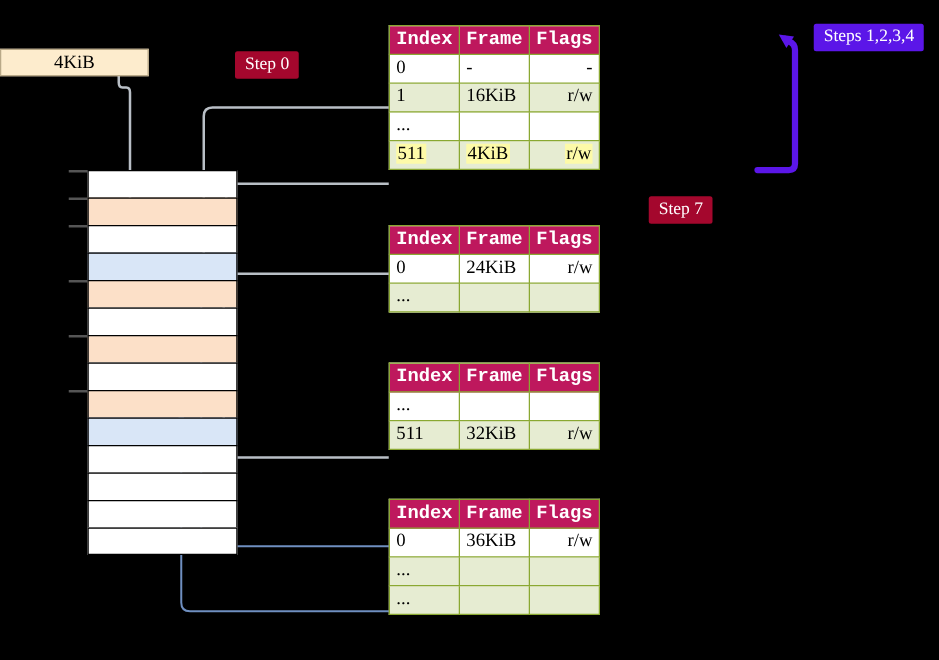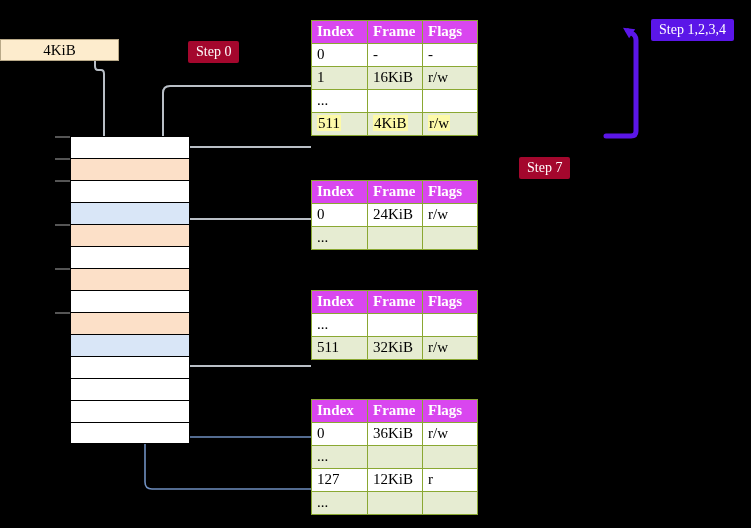--- a/index.html
+++ b/index.html
@@ -104,28 +104,29 @@
     border: 1px solid #8aa832;
     padding: 2px 5px 3px 5px;
     text-align: left;
     vertical-align: middle;
     height: 21px;
     box-sizing: border-box;
     color: #000000;
     font-weight: normal;
   }
   .ptable th {
-    background: #d946ef;
+    background: #be185d;
     color: #ffffff;
     font-weight: bold;
+    font-family: Liberation Mono, monospace;
   }
   .ptable tr.alt td { background: #e6ecd2; }
   .ptable .c-index { width: 56px; }
   .ptable .c-frame { width: 55px; }
-  .ptable .c-flags { width: 55px; }
+  .ptable .c-flags { width: 55px; text-align: right; }
   .hl { background: #fdfaa8; padding: 0 1px; }
 
   #table-pml4 { left: 311px; top: 20px; }
   #table-pdpt { left: 311px; top: 180px; }
   #table-pd   { left: 311px; top: 290px; }
   #table-pt   { left: 311px; top: 399px; }
 </style>
 </head>
 <body>
 
@@ -176,21 +177,21 @@
 
     <g>
       <path d="M311,489 L152,489 Q145,489 145,482 L145,333" stroke="#6f8fc0" stroke-width="1.6" fill="none" marker-end="url(#ah-blue)"></path>
     </g>
   </svg>
 
   <div class="size-box">4KiB</div>
 
   <div class="badge badge-red" id="badge-step0">Step 0</div>
   <div class="badge badge-red" id="badge-step4">Step 7</div>
-  <div class="badge badge-blue" id="badge-steps1234">Step 1,2,3,4</div>
+  <div class="badge badge-blue" id="badge-steps1234">Steps 1,2,3,4</div>
 
   <div id="memmap">
       <div class="mm-row" style="top: 0px;"></div>
       <div class="mm-row peach" style="top: 22px;"></div>
       <div class="mm-row" style="top: 44px;"></div>
       <div class="mm-row blue" style="top: 66px;"></div>
       <div class="mm-row peach" style="top: 88px;"></div>
       <div class="mm-row" style="top: 110px;"></div>
       <div class="mm-row peach" style="top: 132px;"></div>
       <div class="mm-row" style="top: 154px;"></div>
@@ -287,25 +288,20 @@
         <tr>
           <td class="c-index">0</td>
           <td class="c-frame">36KiB</td>
           <td class="c-flags">r/w</td>
         </tr>
         <tr class="alt">
           <td class="c-index">...</td>
           <td class="c-frame"></td>
           <td class="c-flags"></td>
         </tr>
-        <tr>
-          <td class="c-index">127</td>
-          <td class="c-frame">12KiB</td>
-          <td class="c-flags">r</td>
-        </tr>
         <tr class="alt">
           <td class="c-index">...</td>
           <td class="c-frame"></td>
           <td class="c-flags"></td>
         </tr>
       </tbody>
     </table>
 
 <div class="mm-tick" style="top: 136px;"></div>
     <div class="mm-tick" style="top: 158px;"></div>

